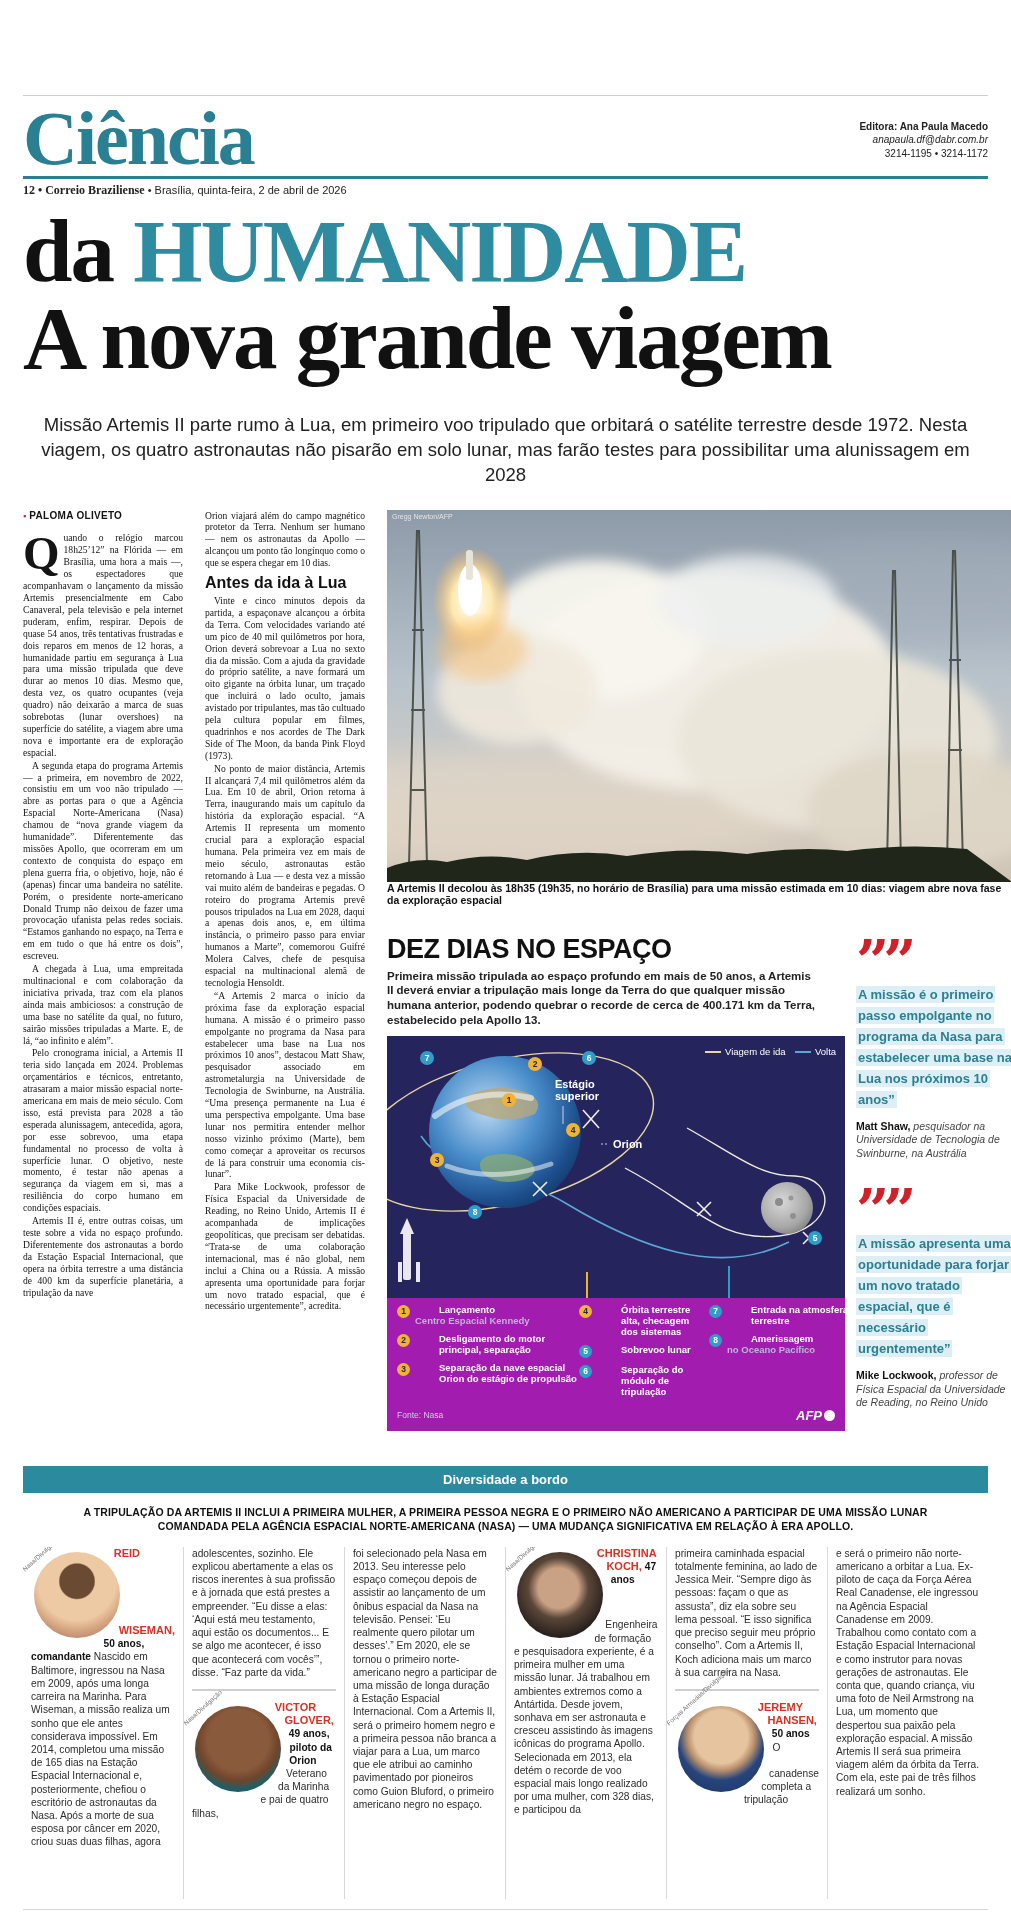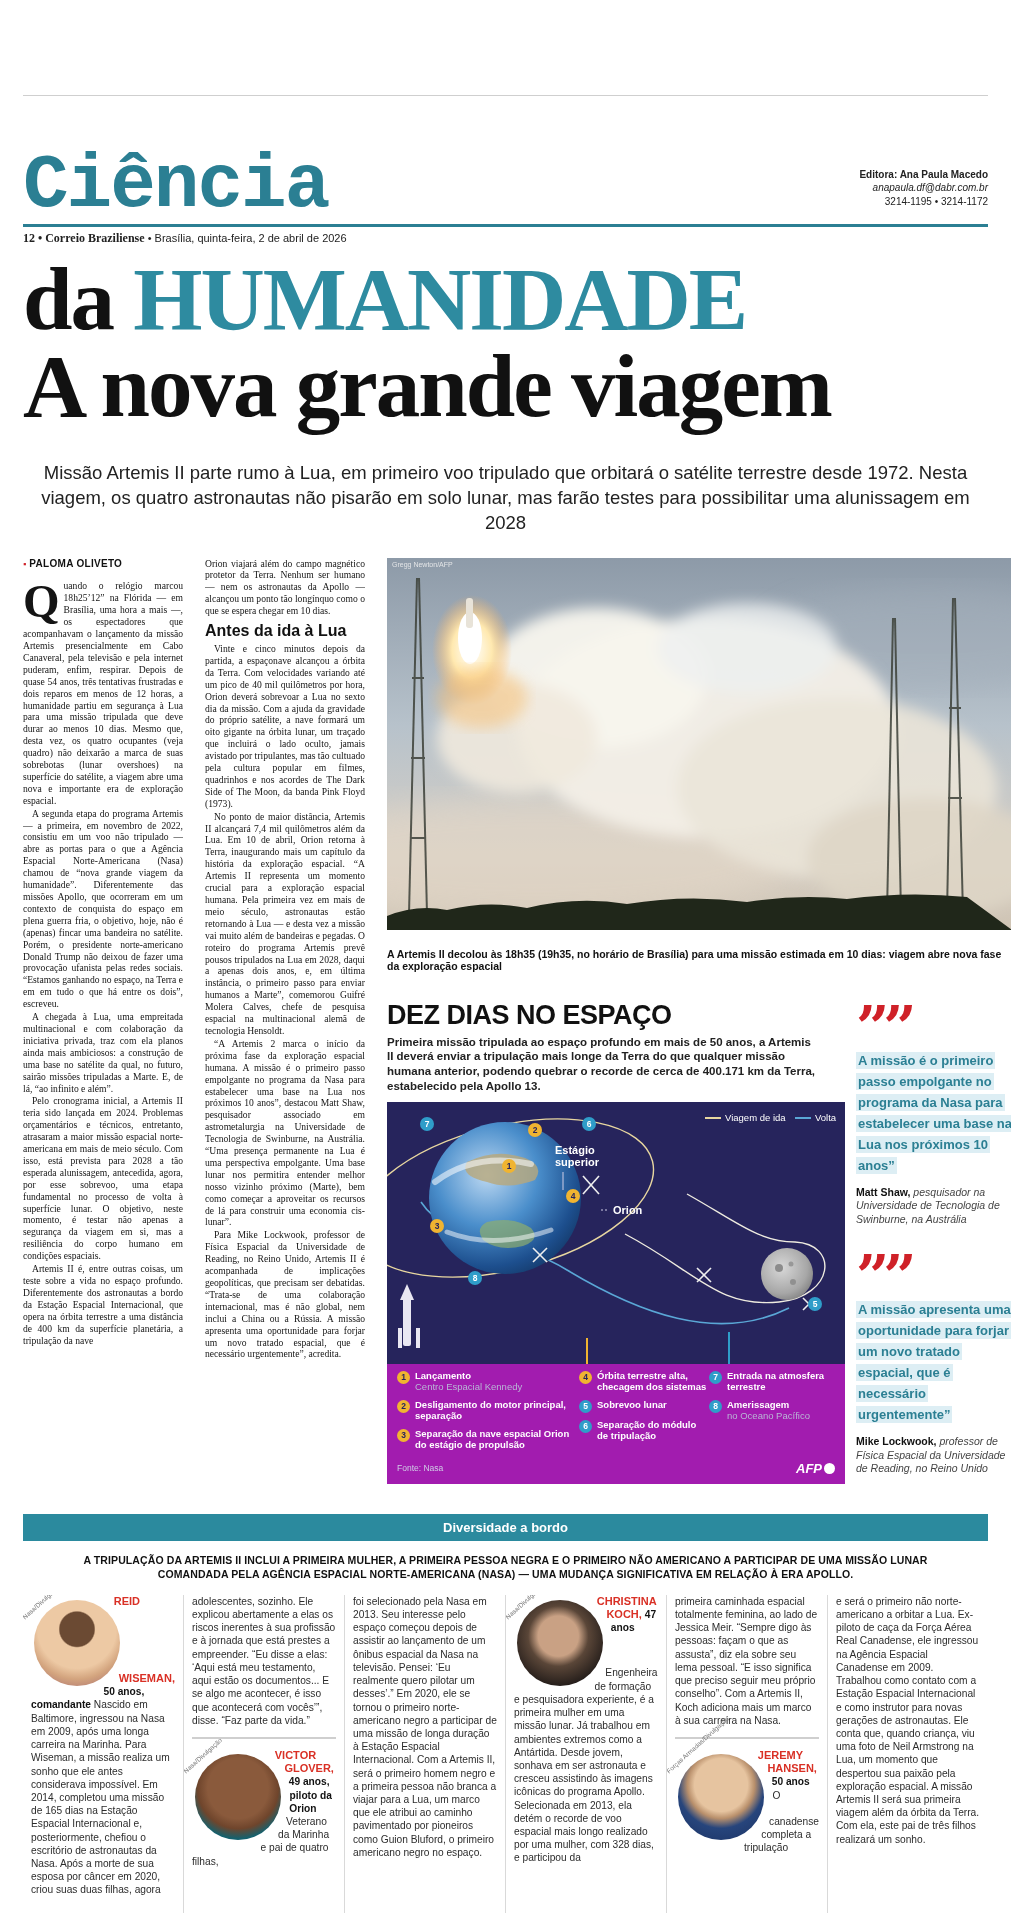--- a/index.html
+++ b/index.html
@@ -4,21 +4,21 @@
 <style>
   html,body{margin:0;padding:0;background:#e9e9e9;}
   .page{width:1011px;height:1913px;margin:0 auto;background:#ffffff;position:relative;
         font-family:"Liberation Sans",sans-serif;color:#1a1a1a;overflow:hidden;box-sizing:border-box;
         padding:0 23px;}
   .hairline{border-top:1px solid #cfcfcf;margin-top:95px;}
 
   
   .header{display:flex;justify-content:space-between;align-items:flex-end;margin-top:6px;}
   .section-title{font-size:76px;font-weight:bold;color:#2b7f93;letter-spacing:-2px;line-height:.95;
-                 font-family:Liberation Mono, monospace;margin-top:48px;}
+                 font-family:Liberation Serif, serif;}
   .editor-box{text-align:right;font-size:10px;line-height:1.35;color:#222;padding-bottom:14px;}
   .editor-box .e1{font-weight:bold;}
   .editor-box .e2{font-style:italic;}
   .teal-rule{border-top:3px solid #2b7f93;margin-top:2px;}
   .folio-line{font-size:11px;margin-top:4px;color:#222;}
   .folio-line .folio{font-weight:bold;font-family:"Liberation Serif",serif;font-size:12px;}
 
   
   .headline{font-family:"Liberation Serif",serif;font-weight:bold;line-height:.98;margin-top:10px;
             letter-spacing:-2px;font-size:89px;color:#111;}
@@ -35,37 +35,37 @@
   .tcol p{margin:0 0 1px 0;text-indent:9px;}
   .tcol p.noindent{text-indent:0;}
   .dropcap{float:left;font-size:47px;line-height:38px;font-weight:bold;padding:2px 4px 0 0;
            font-family:"Liberation Serif",serif;}
   .subhead{font-family:"Liberation Sans",sans-serif;font-weight:bold;font-size:16px;margin:8px 0 6px 0;
            text-align:left;color:#111;}
 
   .right-area{flex:1 1 auto;display:flex;flex-direction:column;}
   .photo-wrap{position:relative;width:625px;height:372px;}
   .photo-credit{position:absolute;top:3px;left:5px;color:#f2f2f2;font-size:7px;opacity:.85;}
-  .photo-caption{font-size:10.5px;font-weight:bold;margin-top:18px;color:#111;}
+  .photo-caption{font-size:10.5px;font-weight:bold;margin-top:0;color:#111;}
 
   .info-row{display:flex;gap:11px;margin-top:28px;}
   .infographic{width:458px;flex:0 0 458px;}
   .ig-title{font-size:27px;font-weight:bold;letter-spacing:-.5px;color:#111;}
   .ig-intro{font-size:11.5px;font-weight:bold;line-height:1.3;margin-top:4px;color:#222;width:430px;}
   .ig-panel{background:#a21caf;margin-top:8px;position:relative;color:#fff;}
   .ig-diagram{display:block;}
   .ig-steps{display:grid;grid-template-columns:180px 128px 140px;padding:0 8px 8px 10px;gap:0 2px;
             font-size:9.5px;line-height:1.15;}
   .step{display:flex;gap:5px;margin-top:7px;align-items:flex-start;}
   .stepnum{flex:0 0 13px;width:13px;height:13px;border-radius:50%;font-size:8.5px;font-weight:bold;
            display:flex;align-items:center;justify-content:center;}
   .stepnum.y{background:#f0b431;color:#26245c;}
   .stepnum.b{background:#2f9dc9;color:#fff;}
-  .step .t{font-weight:bold;color:#fff;}
-  .step .s{font-weight:normal;color:#b9b7d6;}
+  .step .t{font-weight:bold;color:#fff;margin-left:24px;}
+  .step .s{font-weight:bold;color:#b9b7d6;}
   .ig-footer{display:flex;justify-content:space-between;align-items:center;padding:2px 10px 8px 10px;}
   .ig-source{font-size:8.5px;color:#cfcde6;}
   .afp-logo{font-size:13px;font-weight:bold;font-style:italic;color:#fff;display:flex;align-items:center;gap:2px;}
   .afp-logo .dot{width:11px;height:11px;border-radius:50%;background:#fff;display:inline-block;}
 
   
   .quotes-col{flex:1 1 auto;padding-top:12px;}
   .quote{margin-bottom:34px;}
   .qmarks{color:#cf2128;font-family:"DejaVu Serif",serif;font-size:58px;line-height:30px;height:38px;
           letter-spacing:-6px;font-weight:bold;}

